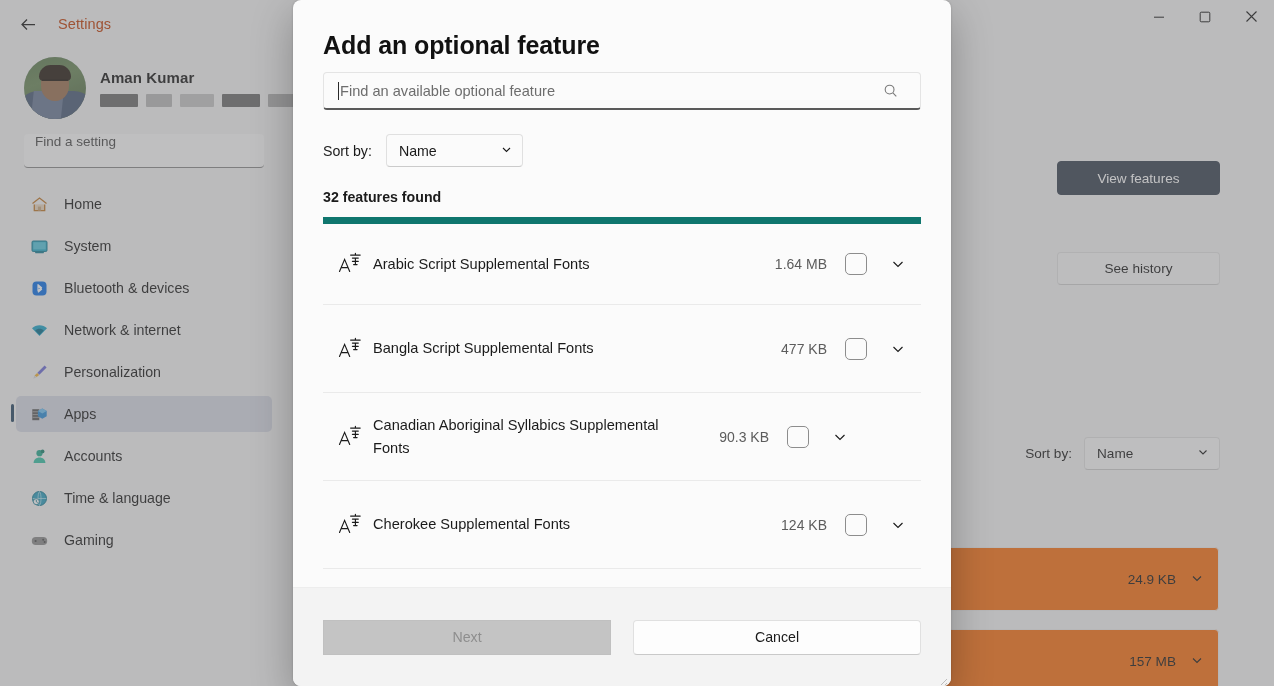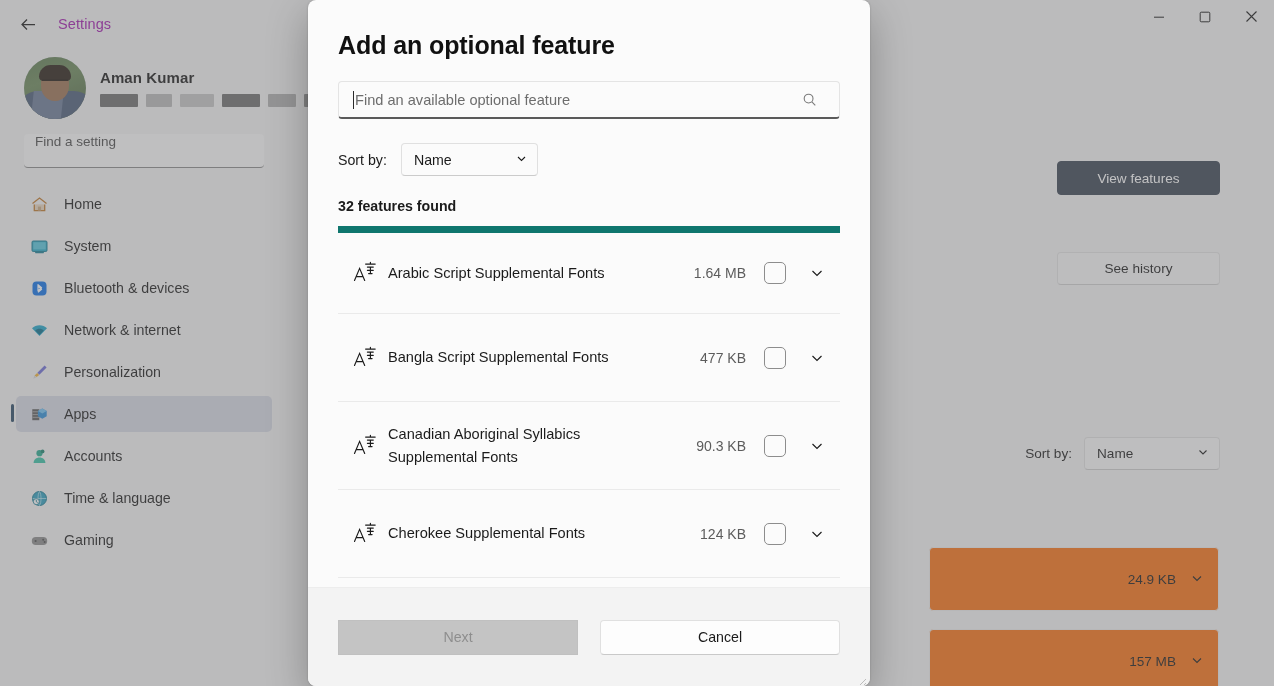--- a/index.html
+++ b/index.html
@@ -32,21 +32,21 @@
     position: relative;
   }
   .back-btn {
     width: 34px; height: 30px; margin-left: 11px;
     display: flex; align-items: center; justify-content: center;
     border-radius: 4px;
     color: #1b1b1b;
   }
   .back-btn svg { display: block; }
   .app-title {
-    font-size: 14.5px; color: #a21caf;
+    font-size: 14.5px; color: #c2410c;
     margin-left: 13px; letter-spacing: .1px;
   }
   .wincontrols {
     position: absolute; right: 0; top: 0;
     height: 48px; display: flex;
   }
   .wc {
     width: 46px; height: 33px;
     display: flex; align-items: center; justify-content: center;
     color: #191919;
@@ -158,40 +158,40 @@
     background: #f97316; border: 1px solid #ececec; border-radius: 4px;
     display: flex; align-items: center; justify-content: flex-end;
     gap: 14px; padding-right: 14px;
     font-size: 13.6px; color: #1b1b1b;
   }
   .ghost-row.r1 { top: 499px; }
   .ghost-row.r2 { top: 581px; }
 
   
   .dialog {
-    position: absolute; left: 308px; top: 0;
-    width: 562px; height: 686px;
+    position: absolute; left: 293px; top: 0;
+    width: 658px; height: 686px;
     background: #fbfbfb;
     border-radius: 8px;
     box-shadow: 0 0 2px rgba(0,0,0,0.22), 0 14px 42px rgba(0,0,0,0.28);
     z-index: 60;
     display: flex; flex-direction: column;
     overflow: hidden;
   }
   .dlg-scroll {
     flex: 1; min-height: 0;
     padding: 0 30px;
     display: flex; flex-direction: column;
   }
   .dlg-title {
     font-size: 25px; font-weight: 600; color: #111;
     margin-top: 31px; letter-spacing: -.1px;
   }
   .dlg-search {
-    margin-top: 21px;
+    margin-top: 12px;
     height: 38px;
     background: #fbfbfb;
     border: 1px solid #e4e4e4;
     border-bottom: 2px solid #5a5a5a;
     border-radius: 4px;
     display: flex; align-items: center;
     padding: 0 22px 0 14px;
     position: relative;
   }
   .caret {

